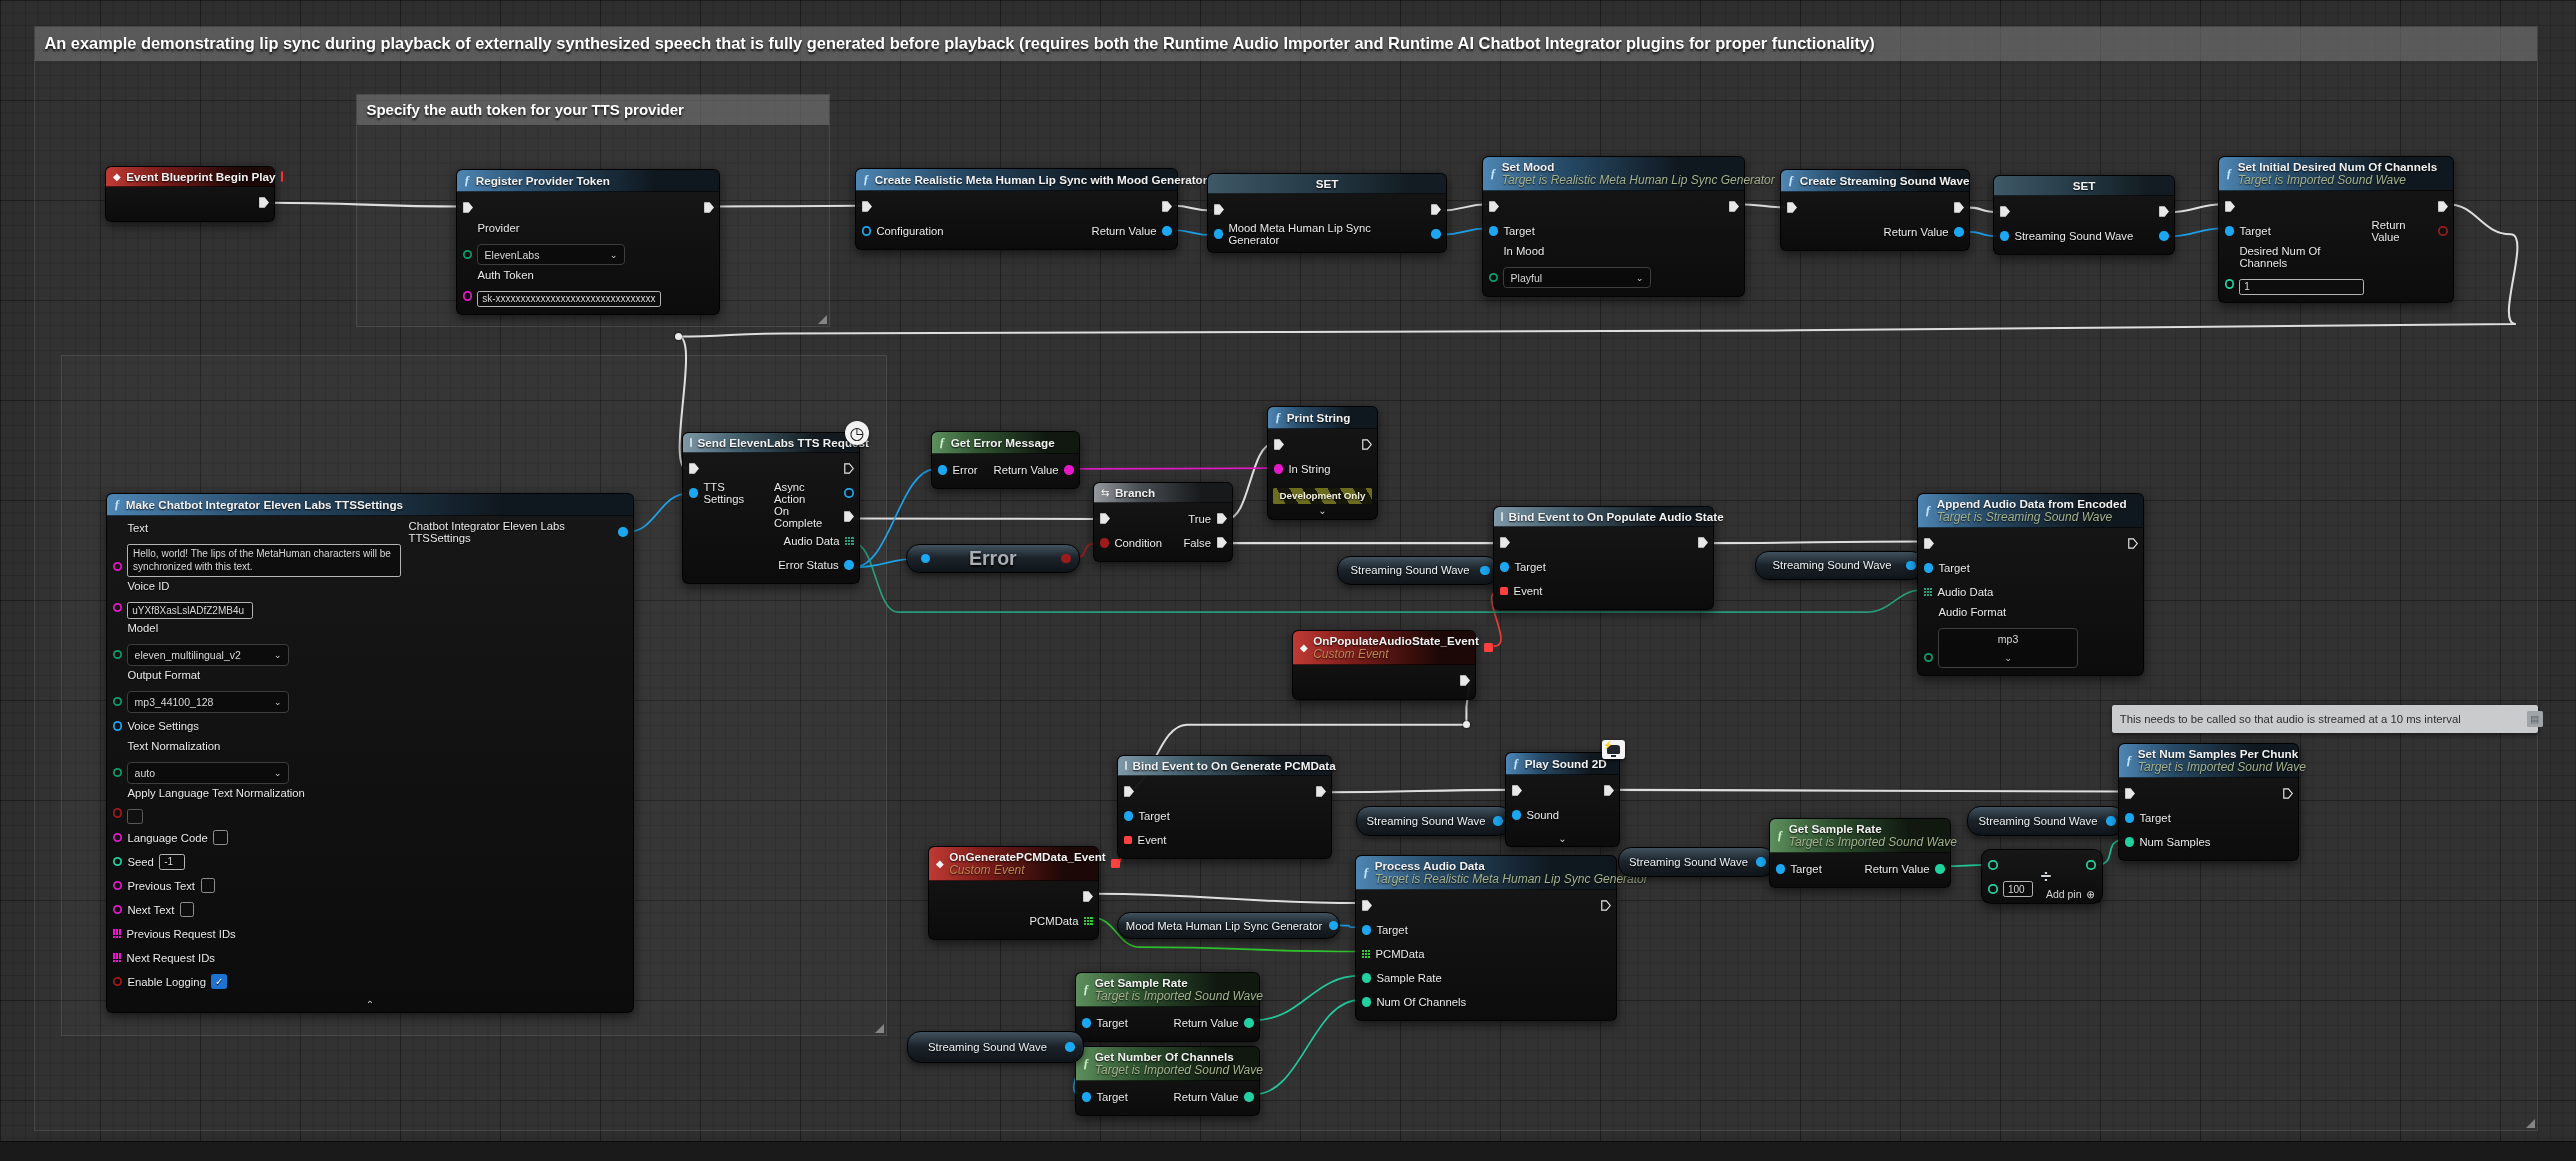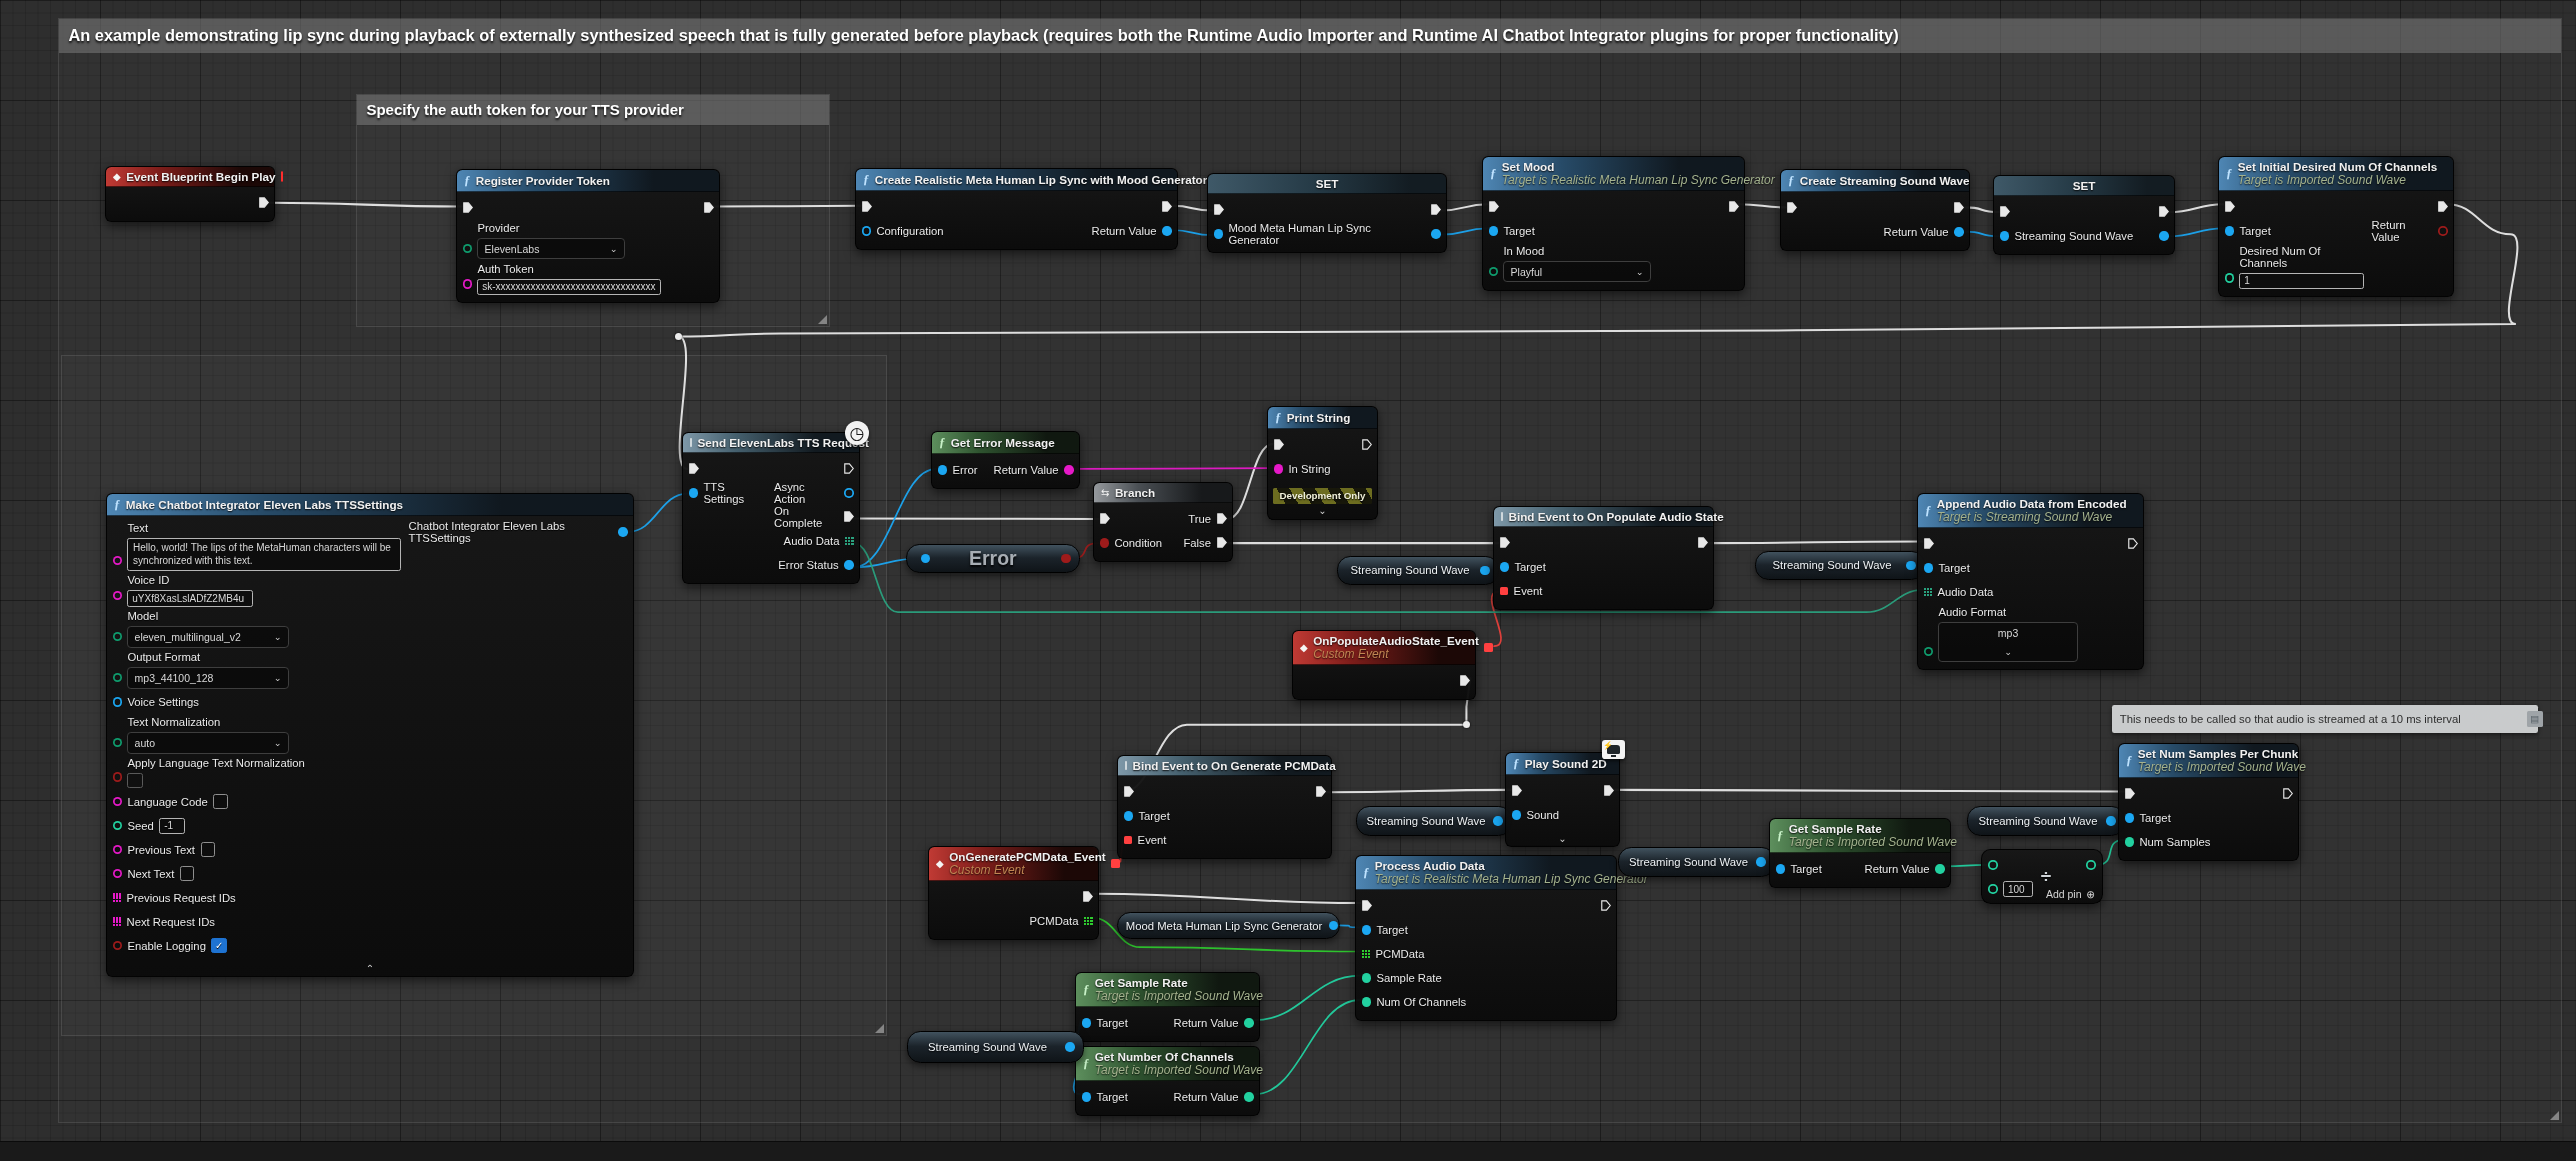--- a/index.html
+++ b/index.html
@@ -34,21 +34,21 @@
   .winicon{width:11.7px;height:8.6px;background:#5c727e;border:0.8px solid #cfd8dc;box-sizing:border-box;border-top:3.1px solid #cfd8dc;border-radius:0.8px;}
   .redbadge{margin-left:auto;width:8.6px;height:8.6px;border:1.6px solid #ff2d2d;border-radius:2.3px;background:rgba(120,0,0,.4);}
   .body{display:flex;padding:3.9px 5.5px 5.5px 5.5px;gap:7.8px;}
   .col{display:flex;flex-direction:column;}
   .col-l{align-items:flex-start;}
   .col-r{margin-left:auto;align-items:flex-end;}
   .prow{display:flex;align-items:center;gap:5.5px;min-height:24px;font-size:11.3px;color:#eaeaea;text-shadow:0 0.8px 0.8px #000;}
   .col-r .prow{flex-direction:row-reverse;}
   .pstack{display:flex;align-items:flex-end;gap:5.5px;margin:1.6px 0;}
   .pstack .pin-icon{margin-bottom:6.2px;}
-  .stackcol{display:flex;flex-direction:column;gap:4px;}
+  .stackcol{display:flex;flex-direction:column;gap:10px;}
   .stackcol .plabel{font-size:11.3px;color:#eaeaea;text-shadow:0 0.8px 0.8px #000;}
   .pin-icon{display:inline-block;flex:none;}
   .pc{width:9.4px;height:9.4px;border-radius:50%;}
   .parr{display:grid;grid-template-columns:repeat(3,2.3px);grid-template-rows:repeat(3,2.3px);gap:0.8px;}
   .parr i{display:block;width:2.3px;height:2.3px;}
   .psq{width:8.6px;height:8.6px;border-radius:1.6px;}
   .dd{background:rgba(10,10,10,0.85);border:0.8px solid #3e3e3e;border-radius:3.9px;color:#d8d8d8;font-size:10.5px;
       padding:3.9px 6.2px;display:flex;align-items:center;justify-content:space-between;gap:7.8px;}
   .dd .chev{color:#cfcfcf;font-size:9.4px;}
   .tbox{background:#0d0d0d;border:0.8px solid #b5b5b5;border-radius:2.3px;color:#d8d8d8;font-size:10px;padding:1.6px 3.9px;white-space:nowrap;overflow:hidden;}
@@ -121,21 +121,21 @@
       <path d="M1434.90625,1103.5 L1438,1076.5" fill="none" stroke="#e8413c" stroke-width="2.2" stroke-linecap="round" opacity="0.95"></path>
       <path d="M1372,715 C1400,715 1379,695.5 1407,695.5" fill="none" stroke="#a51d1d" stroke-width="2.2" stroke-linecap="round" opacity="0.95"></path>
       <path d="M1093,695.5 C1121,695.5 1122,784 1150,784 C1320,784 2220,784 2390,784 C2422.4,784 2429.6,755.5 2462,755.5" fill="none" stroke="#2aa17e" stroke-width="2.2" stroke-linecap="round" opacity="0.95"></path>
       <path d="M1400,1175.5 C1428,1175.5 1432,1213 1460,1213 C1586.9,1213 1615.1,1218.5 1742,1218.5" fill="none" stroke="#2ecc2e" stroke-width="2.2" stroke-linecap="round" opacity="0.95"></path>
       <path d="M1606,1306.5 C1667.2,1306.5 1680.8,1249.5 1742,1249.5" fill="none" stroke="#22d1a0" stroke-width="2.2" stroke-linecap="round" opacity="0.95"></path>
       <path d="M1606,1401.5 C1667.2,1401.5 1680.8,1280.5 1742,1280.5" fill="none" stroke="#22d1a0" stroke-width="2.2" stroke-linecap="round" opacity="0.95"></path>
       <path d="M2490,1109.5 C2518,1109.5 2517,1107.5 2545,1107.5" fill="none" stroke="#22d1a0" stroke-width="2.2" stroke-linecap="round" opacity="0.95"></path>
       <path d="M2685,1107.5 C2713,1107.5 2692,1075.5 2720,1075.5" fill="none" stroke="#22d1a0" stroke-width="2.2" stroke-linecap="round" opacity="0.95"></path>
     </svg>
   <div class="bottomband"></div>
-<div class="comment" style="left: 34px; top: 18px; width: 2502px; height: 1103px; margin-left: 24px;">
+<div class="comment" style="left: 34px; top: 26px; width: 2502px; height: 1103px;">
       <div class="cmt-bar" style="font-size: 16.4px; min-height: 23.4px;">An example demonstrating lip sync during playback of externally synthesized speech that is fully generated before playback (requires both the Runtime Audio Importer and Runtime AI Chatbot Integrator plugins for proper functionality)</div>
       <div class="cmt-resize"></div>
     </div>
     <div class="comment" style="left: 356px; top: 94px; width: 472px; height: 231px;">
       <div class="cmt-bar" style="font-size: 15px; min-height: 19px;">Specify the auth token for your TTS provider</div>
       <div class="cmt-resize"></div>
     </div>
     <div class="comment" style="left: 61px; top: 355px; width: 824px; height: 679px;">
       <div class="cmt-resize"></div>
     </div>

